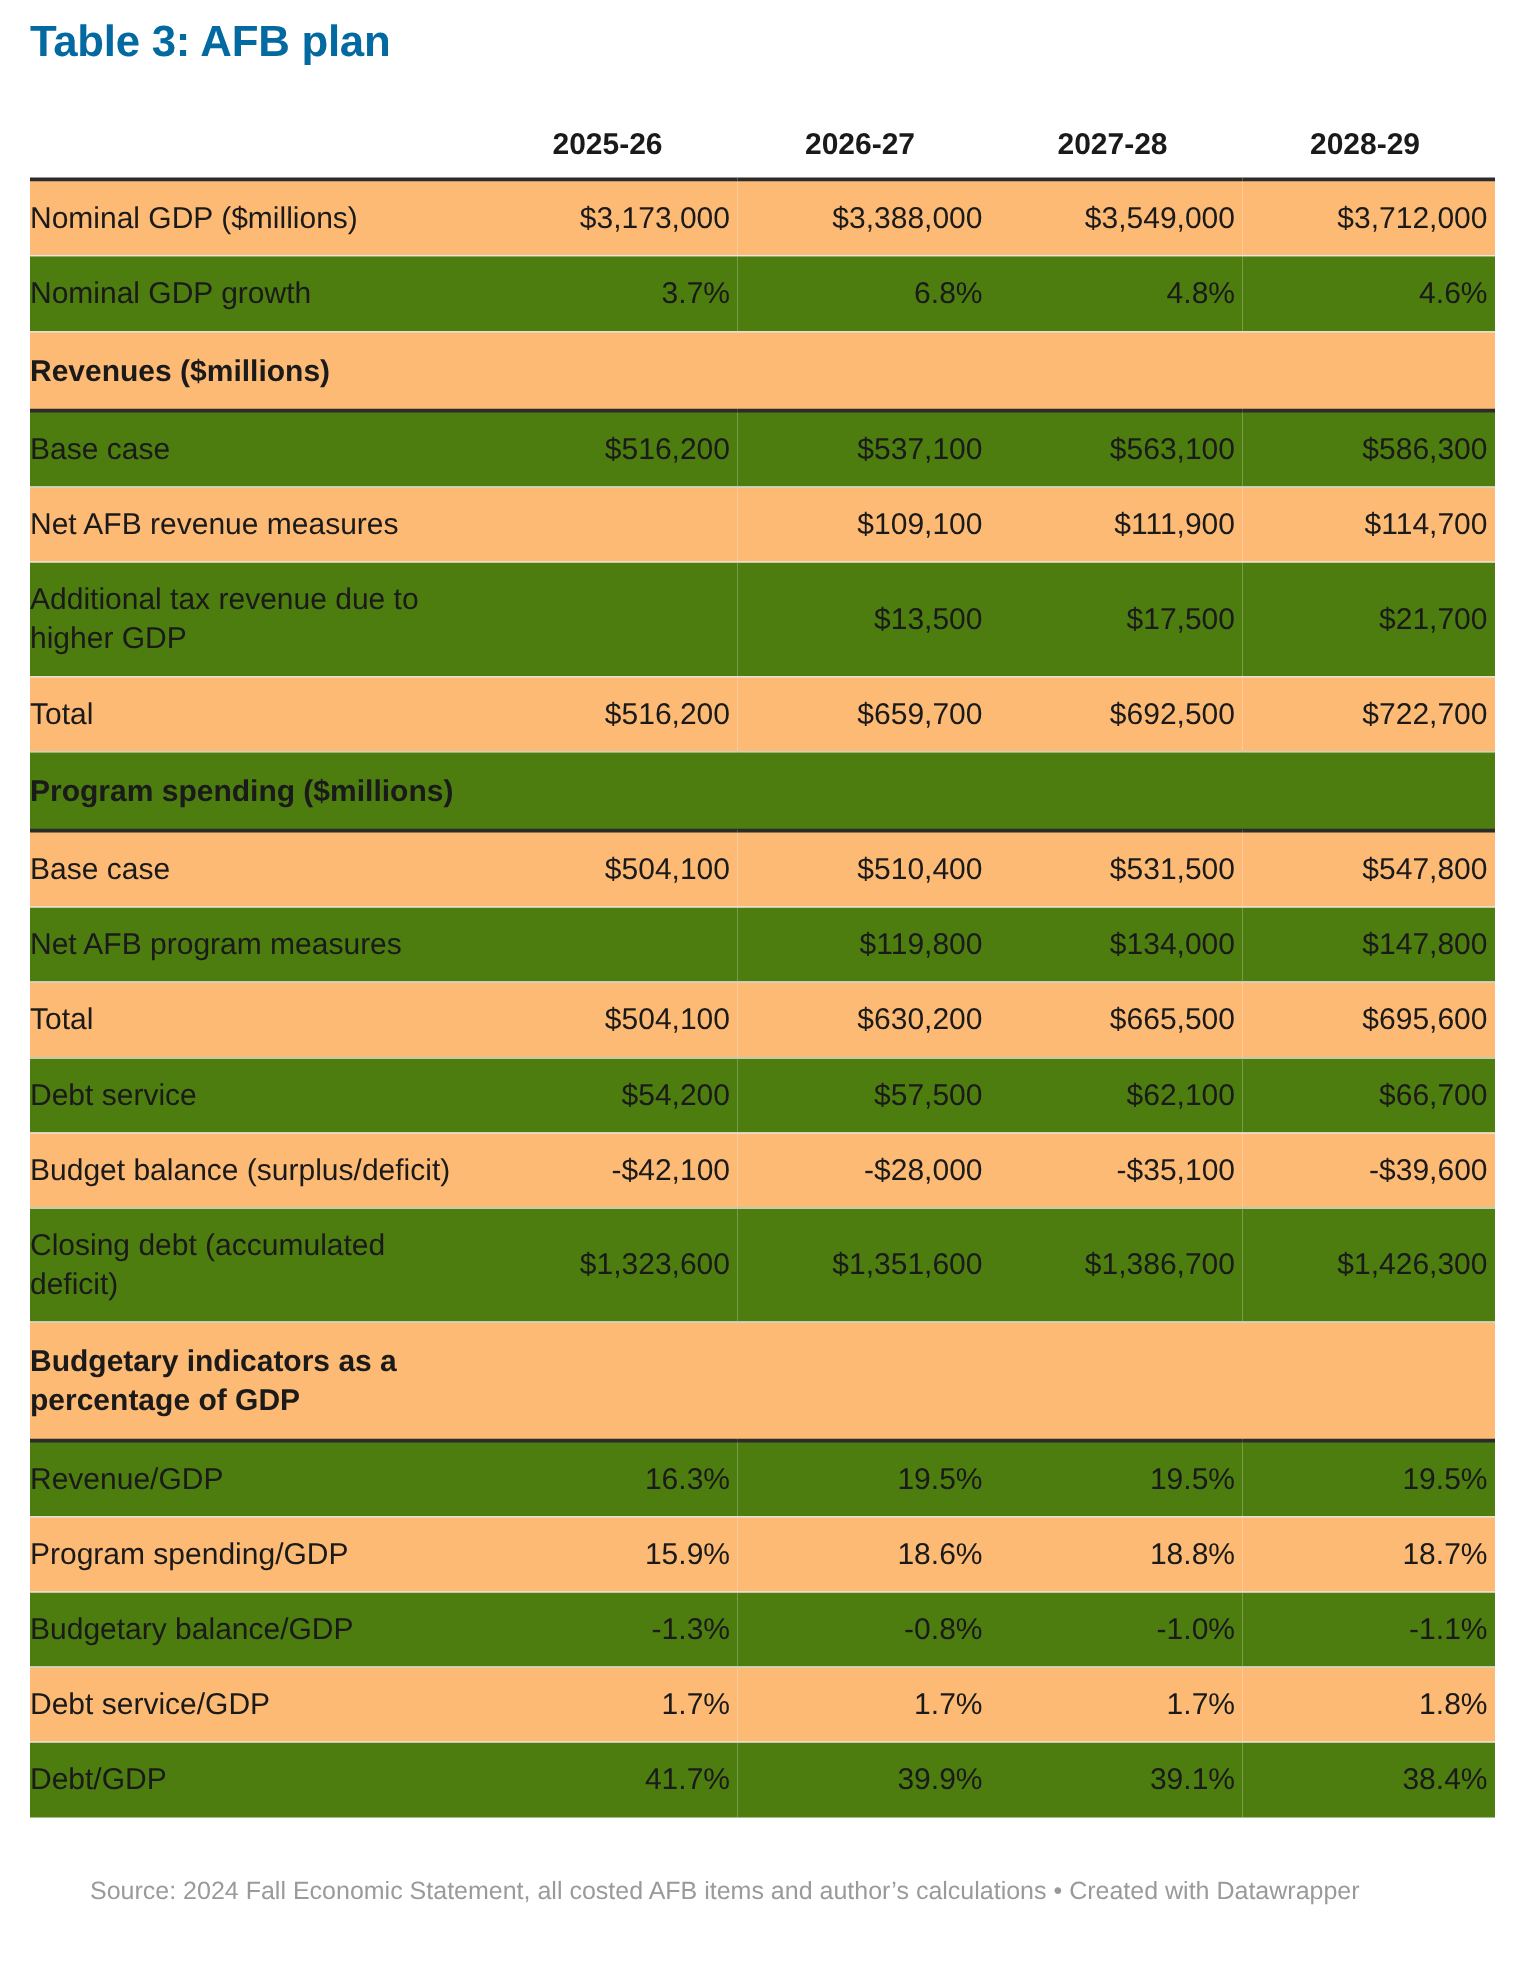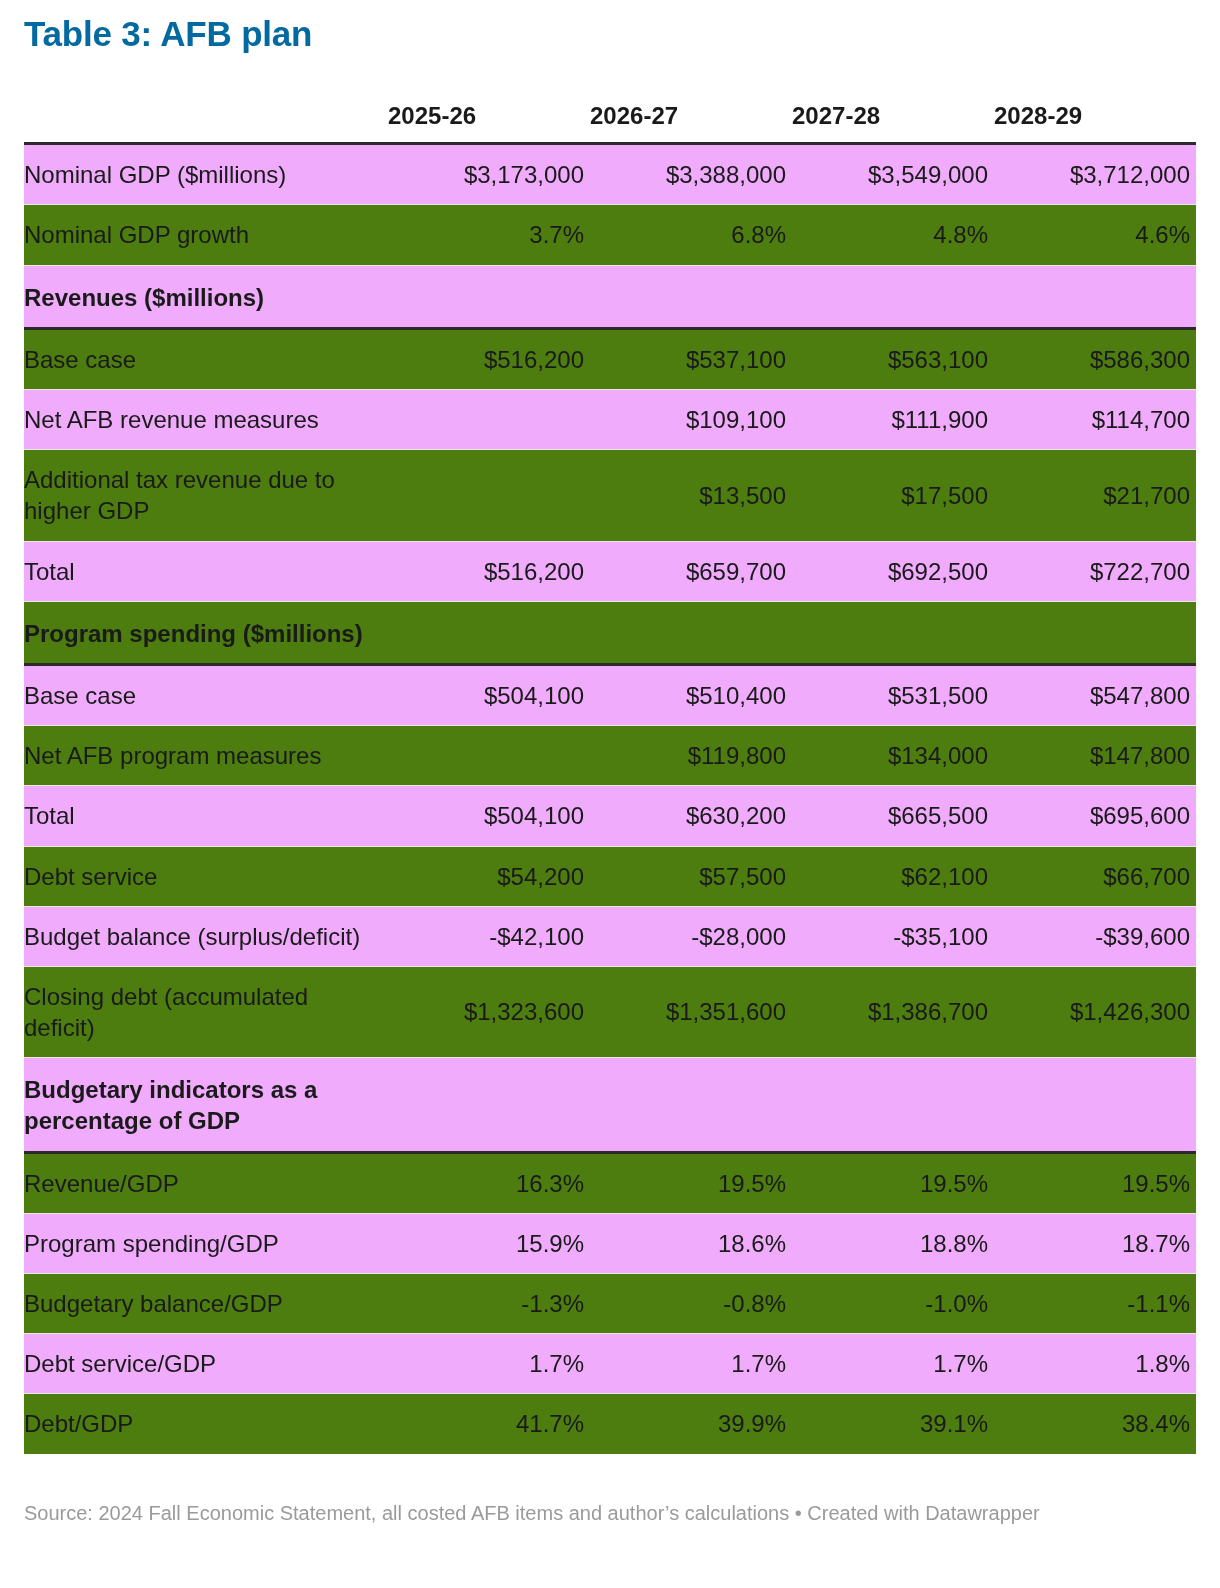--- a/index.html
+++ b/index.html
@@ -33,21 +33,21 @@
     border-collapse: collapse;
     table-layout: fixed;
     margin-top: 48px;
   }
   col.c-label { width: 364px; }
   col.c-val   { width: 202px; }
   thead th {
     font-size: 24px;
     font-weight: bold;
     color: #1a1a1a;
-    text-align: left;
+    text-align: center;
     padding: 0 6px 12px 0;
     vertical-align: bottom;
     border-bottom: 3px solid #2b2b2b;
     white-space: nowrap;
   }
   thead th.lbl {
     text-align: left;
     padding-left: 0;
   }
   tbody td {
@@ -61,36 +61,37 @@
     text-align: left;
     padding: 14px 12px 14px 0;
     word-wrap: break-word;
   }
   tbody td.val {
     text-align: right;
     padding: 14px 6px 14px 4px;
     white-space: nowrap;
   }
   tr.striped td { background: #4d7c0f; }
-  tr.plain td { background: #f0abfc; }
+  tr.plain td { background: #fdba74; }
   tr.total td { font-weight: normal; }
   tr.section td {
     font-weight: bold;
     border-bottom: 3px solid #2b2b2b;
     padding-top: 16px;
     padding-bottom: 14px;
     margin-left: 48px;
   }
   tr.lastrow td { border-bottom: none; }
   .footer {
     font-size: 20px;
     color: #9a9a9a;
     padding-top: 46px;
     padding-bottom: 10px;
     line-height: 1.3;
+    margin-left: 48px;
   }
 </style>
 </head>
 <body>
 
 <div class="page">
 
   <div class="title">Table 3: AFB plan</div>
 
   <table class="afb">

